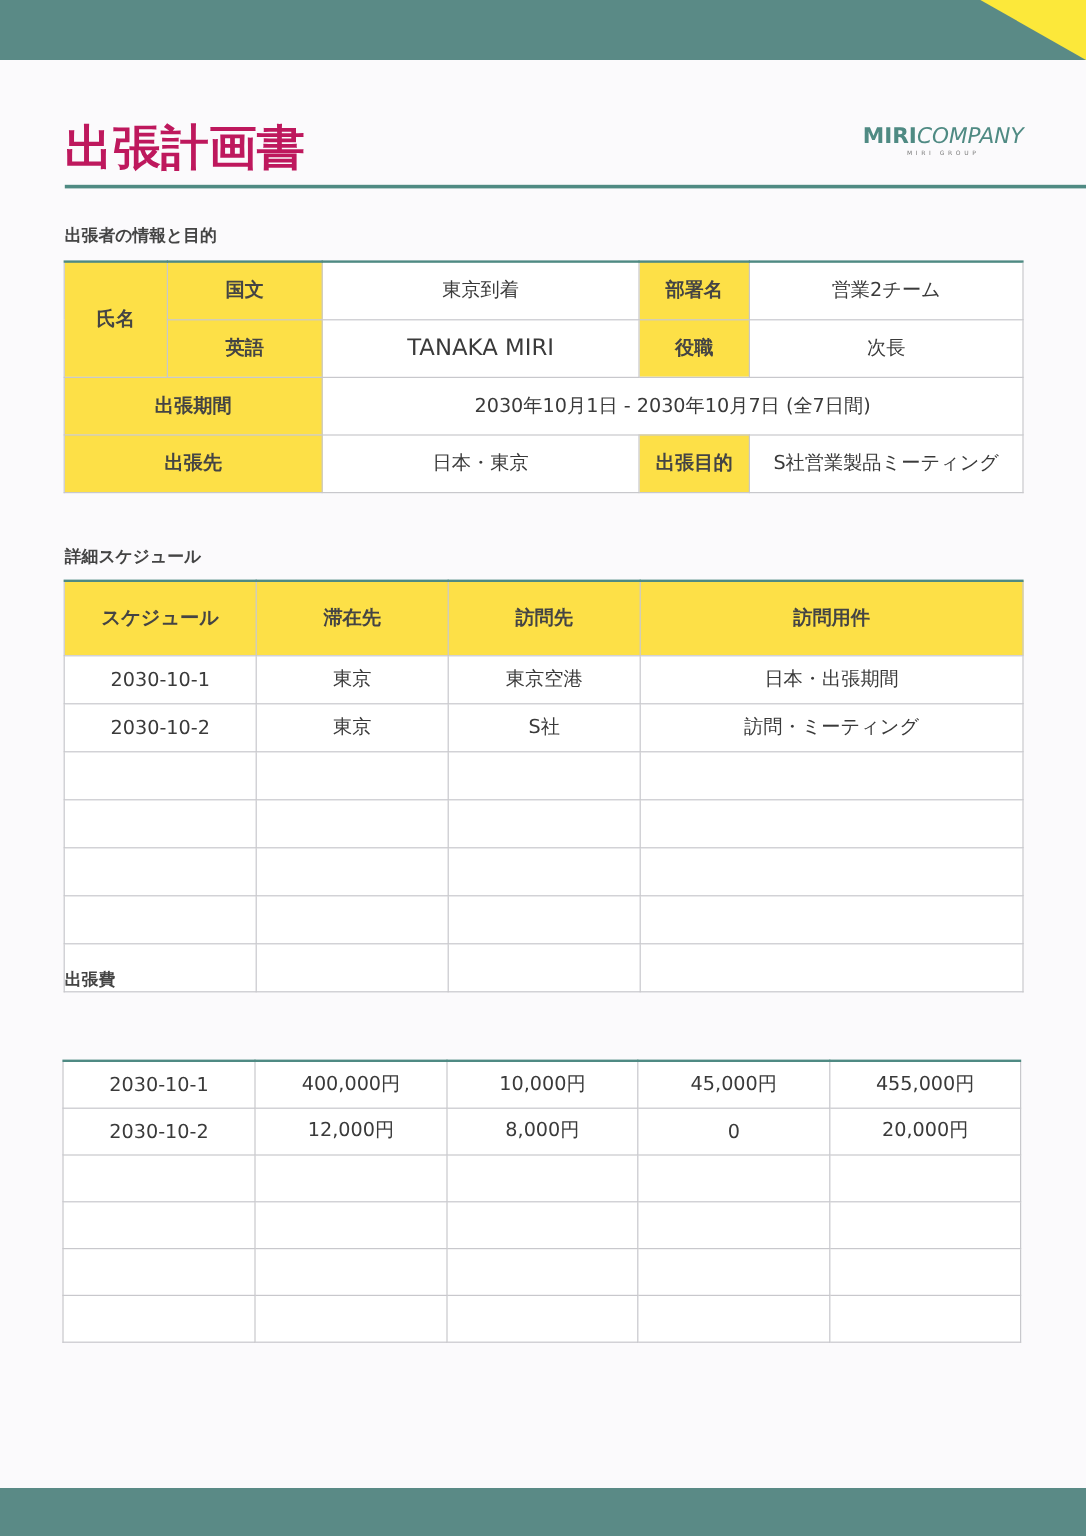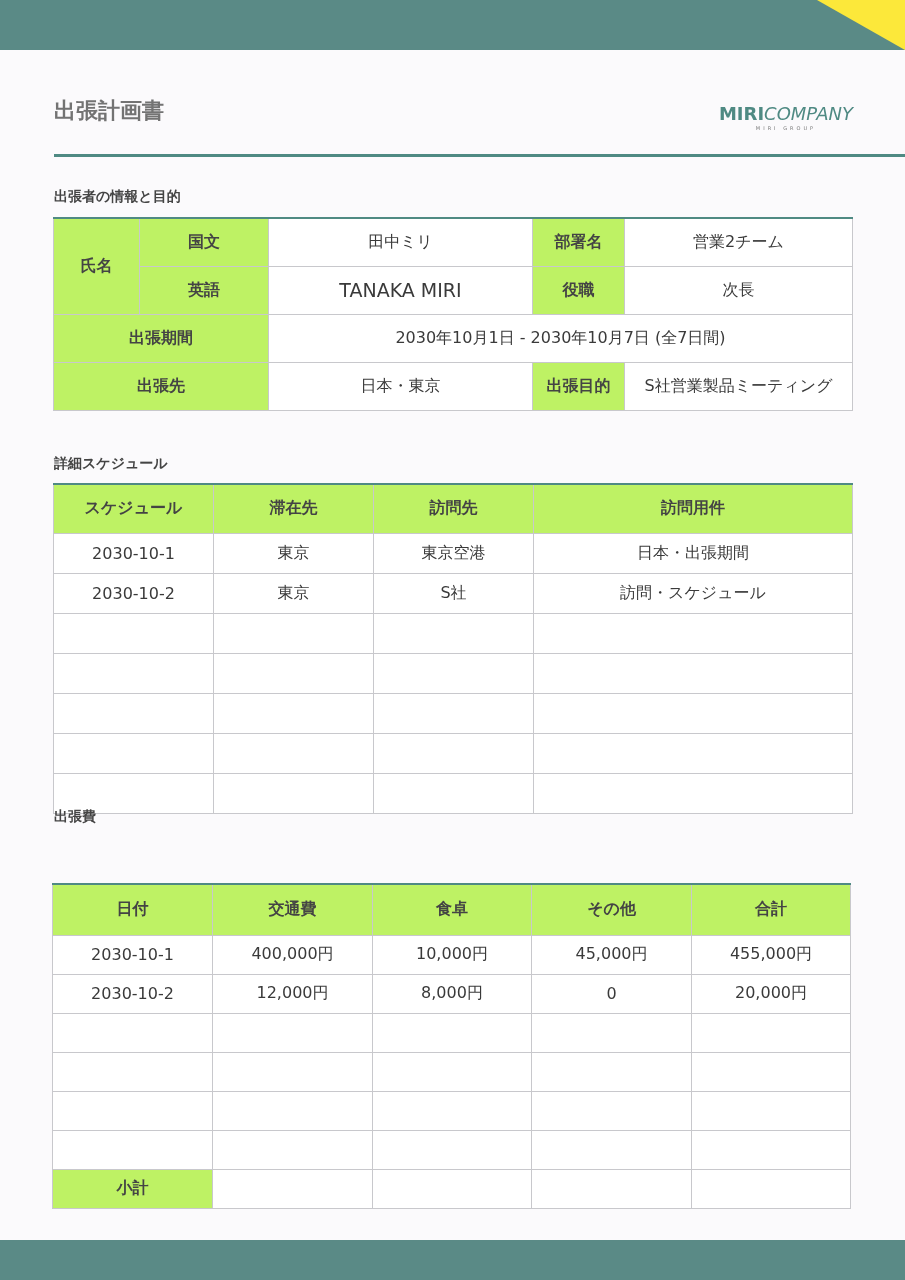--- a/index.html
+++ b/index.html
@@ -18,21 +18,21 @@
     position: absolute; right: 0; top: 0; width: 0; height: 0;
     border-top: 50px solid #fce83a;
     border-left: 88px solid transparent;
   }
   .bottom-band {
     position: absolute; left: 0; top: 1240px; width: 905px; height: 40px;
     background: #5a8a86;
   }
   .title {
     position: absolute; left: 54px; top: 96px;
-    font-size: 22px; font-weight: bold; color: #737373; letter-spacing: 0px;
+    font-size: 40px; font-weight: bold; color: #be185d; letter-spacing: 0px;
   }
   .logo {
     position: absolute; left: 716px; top: 104px; width: 140px; height: 32px;
     text-align: center; color: #4f8a83;
   }
   .logo .main { font-size: 18px; line-height: 20px; white-space: nowrap; text-align: center; }
   .logo .main b { font-weight: bold; }
   .logo .main i { font-style: italic; font-weight: normal; }
   .logo .sub { font-size: 5px; letter-spacing: 3px; color: #7a7a7a; margin-top: 1px; }
   .title-rule {
@@ -43,24 +43,24 @@
     position: absolute; left: 54px; font-size: 14px; font-weight: bold; color: #444;
   }
   table {
     position: absolute; border-collapse: collapse; table-layout: fixed;
     border-top: 2px solid #4f8a83;
   }
   td, th {
     border: 1px solid #c8c8cc; text-align: center; vertical-align: middle;
     font-size: 16px; color: #3a3a3a; background: #ffffff; font-weight: normal;
   }
-  .hd { background: #bef264; font-weight: bold; color: #444; }
+  .hd { background: #fde047; font-weight: bold; color: #444; }
   #info td { height: 48px; }
   #sched td, #sched th { height: 40px; }
-  #sched th { height: 49px; margin-top: 32px; }
+  #sched th { height: 62px; margin-top: 32px; }
   #cost td, #cost th { height: 39px; }
   #cost th { height: 51px; }
 </style>
 </head>
 <body>
 
 <div class="top-band">
   <div class="tri"></div>
 </div>
 
@@ -80,21 +80,21 @@
       <col style="width:86px">
       <col style="width:129px">
       <col style="width:264px">
       <col style="width:92px">
       <col style="width:228px">
     </colgroup>
   <tbody>
       <tr>
     <td class="hd" rowspan="2">氏名</td>
     <td class="hd">国文</td>
-    <td>田中ミリ</td>
+    <td>東京到着</td>
     <td class="hd">部署名</td>
     <td>営業2チーム</td>
   </tr>
   <tr>
     <td class="hd">英語</td>
     <td style="font-size:19px;">TANAKA MIRI</td>
     <td class="hd">役職</td>
     <td>次長</td>
   </tr>
   <tr>
@@ -129,21 +129,21 @@
   <tr>
     <td>2030-10-1</td>
     <td>東京</td>
     <td>東京空港</td>
     <td>日本・出張期間</td>
   </tr>
   <tr>
     <td>2030-10-2</td>
     <td>東京</td>
     <td>S社</td>
-    <td>訪問・スケジュール</td>
+    <td>訪問・ミーティング</td>
   </tr>
   <tr>
     <td></td>
     <td></td>
     <td></td>
     <td></td>
   </tr>
   <tr>
     <td></td>
     <td></td>
@@ -175,27 +175,20 @@
 
 <table id="cost" style="left:52px; top:883px; width:798px;">
   <colgroup>
       <col style="width:160px">
       <col style="width:160px">
       <col style="width:159px">
       <col style="width:160px">
       <col style="width:159px">
     </colgroup>
   <tbody>
-      <tr>
-    <th class="hd">日付</th>
-    <th class="hd">交通費</th>
-    <th class="hd">食卓</th>
-    <th class="hd">その他</th>
-    <th class="hd">合計</th>
-  </tr>
   <tr>
     <td>2030-10-1</td>
     <td>400,000円</td>
     <td>10,000円</td>
     <td>45,000円</td>
     <td>455,000円</td>
   </tr>
   <tr>
     <td>2030-10-2</td>
     <td>12,000円</td>
@@ -224,23 +217,16 @@
     <td></td>
     <td></td>
   </tr>
   <tr>
     <td></td>
     <td></td>
     <td></td>
     <td></td>
     <td></td>
   </tr>
-  <tr>
-    <td class="hd">小計</td>
-    <td></td>
-    <td></td>
-    <td></td>
-    <td></td>
-  </tr>
 </tbody>
   </table>
 
 <div class="bottom-band"></div>
 
 </body></html>

